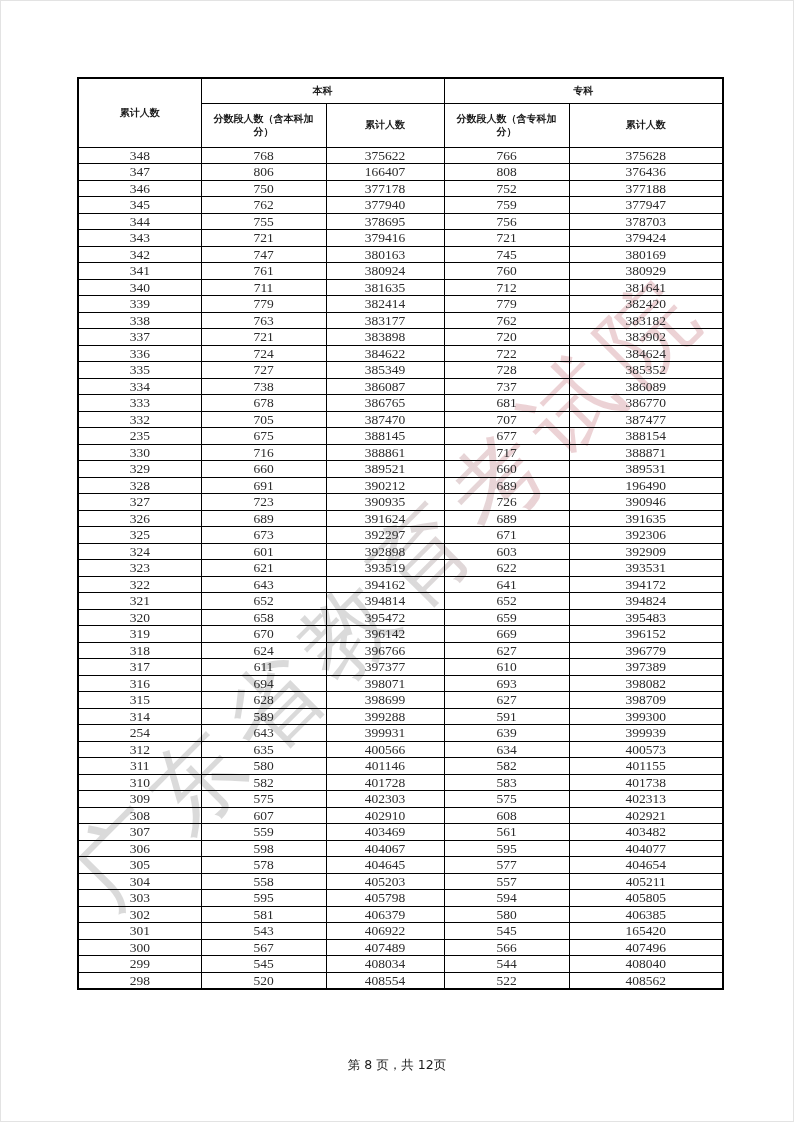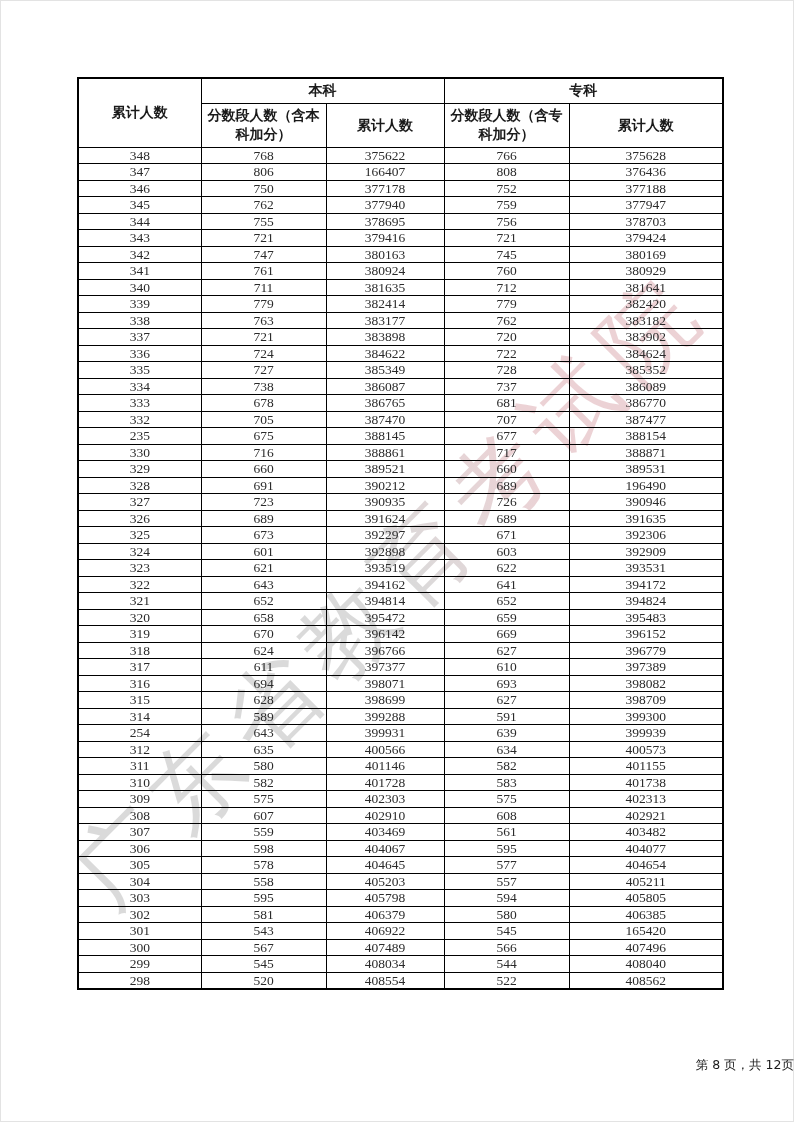--- a/index.html
+++ b/index.html
@@ -49,41 +49,41 @@
     border:1.5px solid #000;
     padding:0;
     text-align:center;
     vertical-align:middle;
     background:transparent;
     overflow:hidden;
   }
   .score-table thead th{
     font-family:"DejaVu Sans","Liberation Sans",sans-serif;
     font-weight:bold;
-    font-size:14px;
+    font-size:10px;
     color:#1a1a1a;
     line-height:1.35;
     padding:1px 4px;
   }
   .score-table thead tr.group-row{ height:25px; }
   .score-table thead tr.sub-row{ height:44px; }
   .score-table tbody td{
     height:15.5px;
     font-family:"Liberation Serif","DejaVu Serif",serif;
     font-size:13.5px;
     color:#2b2b2b;
     line-height:1;
   }
 
   .page-footer{
     position:absolute;
     top:1057px;
     left:0;
     width:100%;
-    text-align:right;
+    text-align:center;
     font-size:12.5px;
     color:#1a1a1a;
     font-family:"DejaVu Sans","Liberation Sans",sans-serif;
     z-index:1;
   }
 </style>
 </head>
 <body>
 
 <div class="watermark">广东省教育考试院</div>

